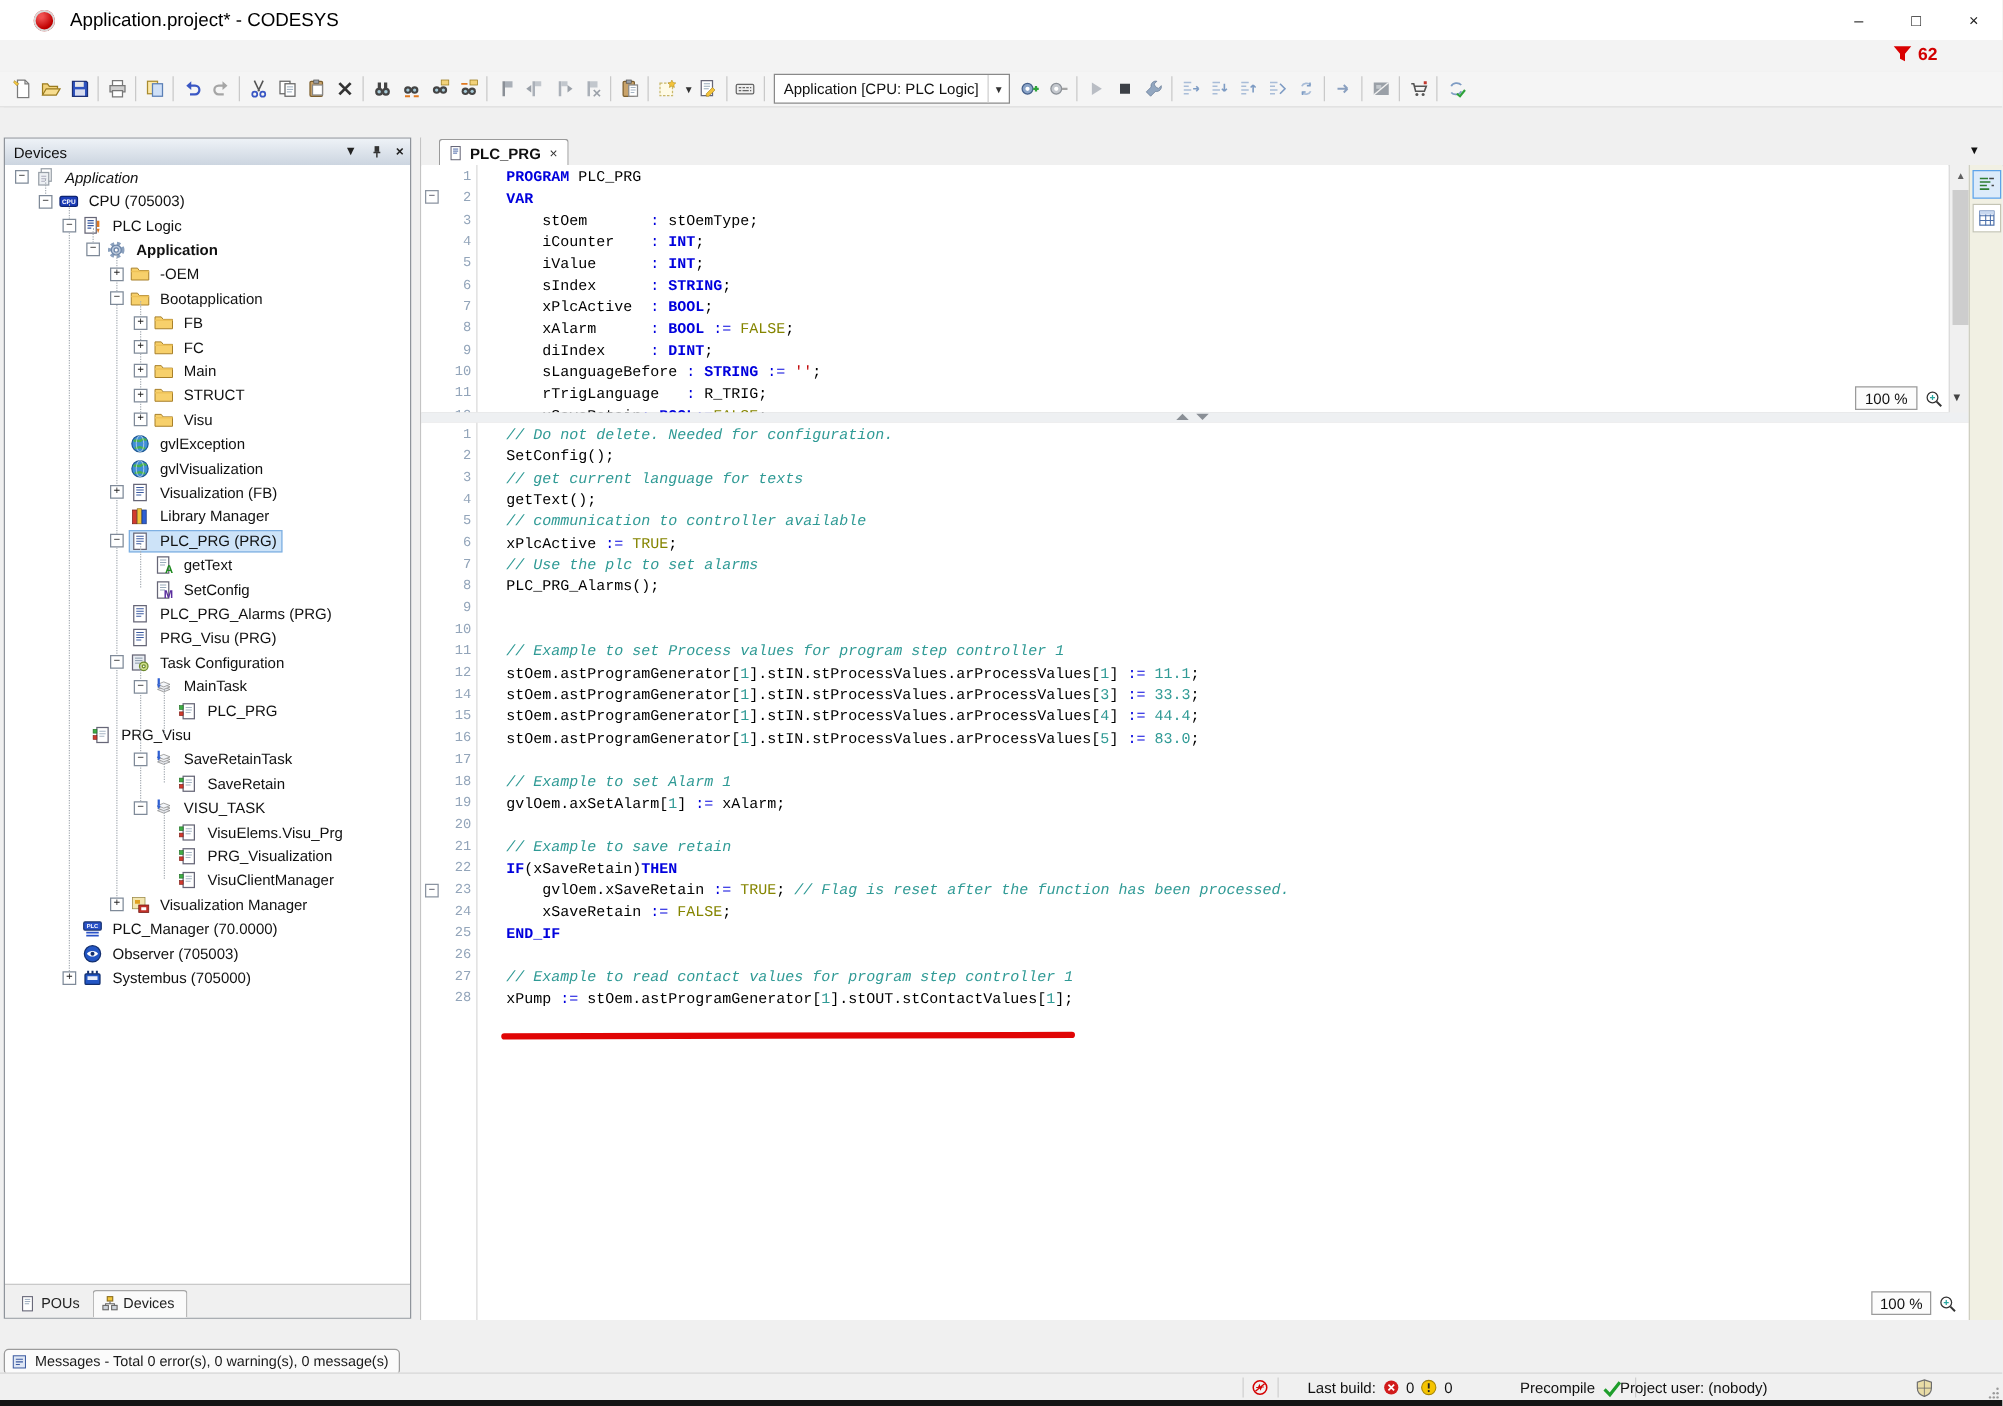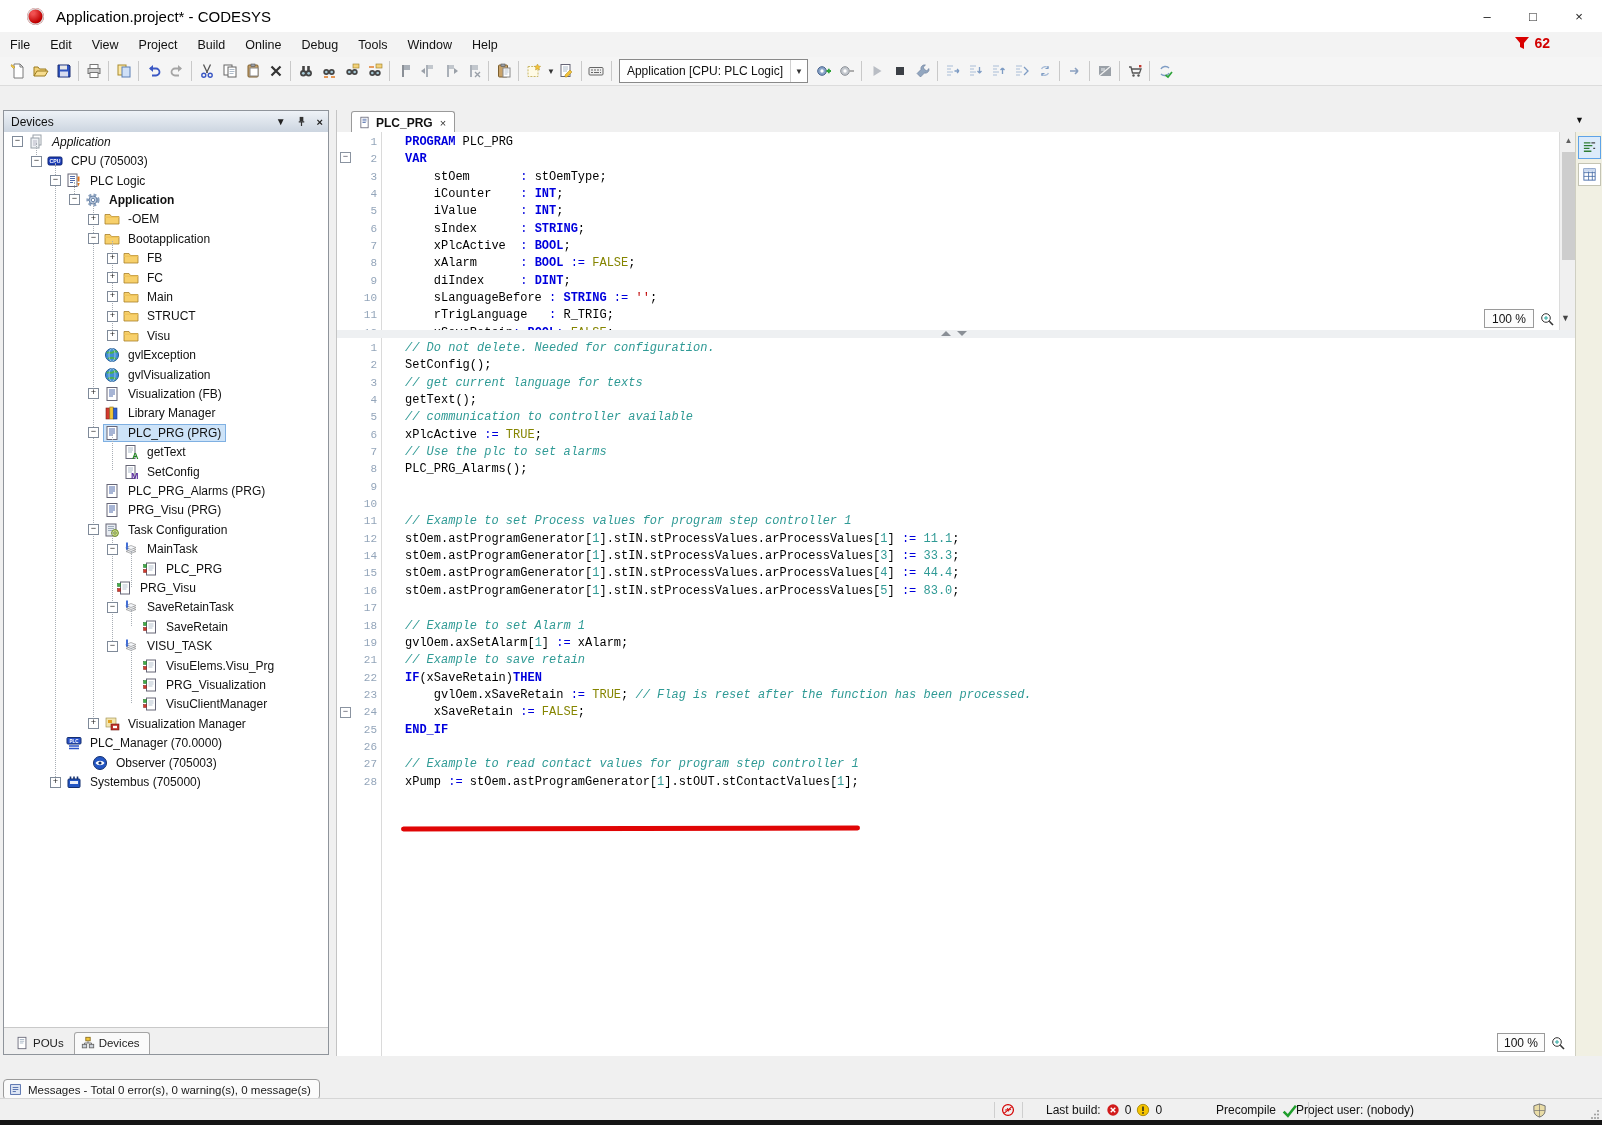--- a/index.html
+++ b/index.html
@@ -152,32 +152,20 @@
   <div class="tb-logo"></div>
   <div class="tb-title">Application.project* - CODESYS</div>
   <div class="winbtns">
     <div class="winbtn">–</div>
     <div class="winbtn">□</div>
     <div class="winbtn">×</div>
   </div>
 </div>
 
 <div class="menubar">
-  <div id="menu-items" style="display:flex;">
-      <span class="menu-item">File</span>
-      <span class="menu-item">Edit</span>
-      <span class="menu-item">View</span>
-      <span class="menu-item">Project</span>
-      <span class="menu-item">Build</span>
-      <span class="menu-item">Online</span>
-      <span class="menu-item">Debug</span>
-      <span class="menu-item">Tools</span>
-      <span class="menu-item">Window</span>
-      <span class="menu-item">Help</span>
-    </div>
   <div class="menu-badge">
     <span>
         <svg width="16" height="16" viewBox="0 0 16 16">
           <path d="M1 2h14L10 8v6l-4-2V8z" fill="#d90000"></path>
         </svg>
       </span>
     <b>62</b>
   </div>
 </div>
 
@@ -756,21 +744,21 @@
             <svg viewBox="0 0 16 16">
               <rect x="4.5" y="2" width="9" height="12" fill="#fff" stroke="#667"></rect>
               <path d="M6.5 5h5M6.5 7h5M6.5 9h4" stroke="#9ab" stroke-width=".7"></path>
               <rect x="1.5" y="3.5" width="3" height="3" fill="#3fae46" stroke="#1f6e24" stroke-width=".5"></rect>
               <rect x="1.5" y="8.5" width="3" height="3" fill="#d23a2e" stroke="#7c1f18" stroke-width=".5"></rect>
             </svg>
           </span>
           <span class="tlabel">PLC_PRG</span>
         </span>
       </div>
-      <div class="trow" style="padding-left: 96px;">
+      <div class="trow" style="padding-left: 53px;">
         <span class="tspacer"></span>
         <span class="rowbox">
           <span class="ticon">
             <svg viewBox="0 0 16 16">
               <rect x="4.5" y="2" width="9" height="12" fill="#fff" stroke="#667"></rect>
               <path d="M6.5 5h5M6.5 7h5M6.5 9h4" stroke="#9ab" stroke-width=".7"></path>
               <rect x="1.5" y="3.5" width="3" height="3" fill="#3fae46" stroke="#1f6e24" stroke-width=".5"></rect>
               <rect x="1.5" y="8.5" width="3" height="3" fill="#d23a2e" stroke="#7c1f18" stroke-width=".5"></rect>
             </svg>
           </span>
@@ -883,21 +871,21 @@
           <span class="ticon">
             <svg viewBox="0 0 16 16">
               <rect x="1" y="2.5" width="14" height="6.5" rx="1" fill="#2a52c8" stroke="#16306e"></rect>
               <text x="8" y="7.6" font-size="4.6" font-weight="bold" fill="#fff" text-anchor="middle" font-family="sans-serif">PLC</text>
               <path d="M3 11h10M3 13.5h10" stroke="#2a52c8" stroke-width="1.4"></path>
             </svg>
           </span>
           <span class="tlabel">PLC_Manager (70.0000)</span>
         </span>
       </div>
-      <div class="trow" style="padding-left: 72px;">
+      <div class="trow" style="padding-left: 46px;">
         <span class="tspacer"></span>
         <span class="rowbox">
           <span class="ticon">
             <svg viewBox="0 0 16 16">
               <circle cx="8" cy="8" r="6.5" fill="#2356c4" stroke="#132f6e"></circle>
               <path d="M3.5 8c2-3 7-3 9 0-2 3-7 3-9 0z" fill="#fff"></path>
               <circle cx="8" cy="8" r="1.6" fill="#132f6e"></circle>
             </svg>
           </span>
           <span class="tlabel">Observer (705003)</span>
@@ -1113,20 +1101,24 @@
           <span class="ln">17</span>
           <span class="ct"></span>
         </div>
         <div class="cl">
           <span class="ln">18</span>
           <span class="ct"><span class="tk-c">// Example to set Alarm 1</span></span>
         </div>
         <div class="cl">
           <span class="ln">19</span>
           <span class="ct"><span class="tk-p">gvlOem.axSetAlarm[</span><span class="tk-n">1</span><span class="tk-p">] </span><span class="tk-o">:=</span><span class="tk-p"> xAlarm;</span></span>
+        </div>
+        <div class="cl">
+          <span class="ln">20</span>
+          <span class="ct"></span>
         </div>
         <div class="cl">
           <span class="ln">21</span>
           <span class="ct"><span class="tk-c">// Example to save retain</span></span>
         </div>
         <div class="cl">
           <span class="ln">22</span>
           <span class="ct"><span class="tk-k">IF</span><span class="tk-p">(xSaveRetain)</span><span class="tk-k">THEN</span></span>
         </div>
         <div class="cl">

